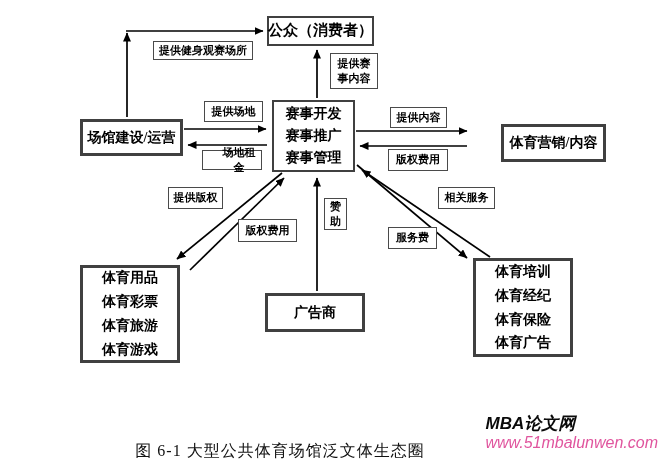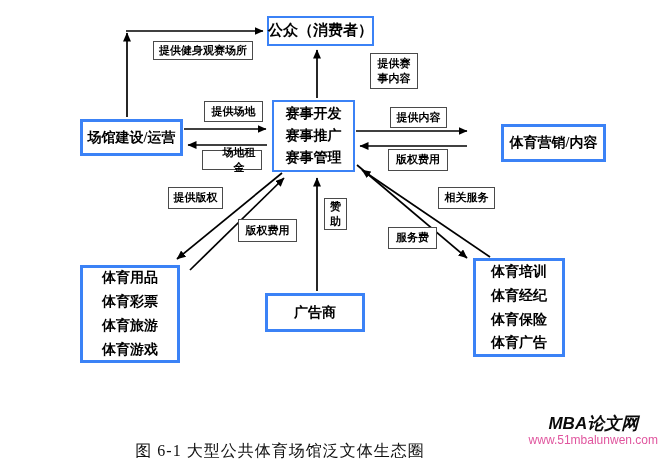--- a/index.html
+++ b/index.html
@@ -2,40 +2,40 @@
 <html><head>
 <meta charset="utf-8">
 <style>
   html,body{margin:0;padding:0;background:#fff;}
   .stage{
     position:relative;width:660px;height:461px;background:#ffffff;overflow:hidden;
     font-family:"Liberation Serif","DejaVu Serif",serif;color:#000;
   }
   .arrows{position:absolute;left:0;top:0;width:660px;height:461px;}
   .node{
-    position:absolute;background:#fff;border:2px solid #3b82f6;
+    position:absolute;background:#fff;border:2px solid #404040;
     display:flex;flex-direction:column;align-items:center;justify-content:center;
     font-weight:bold;text-align:center;box-sizing:border-box;line-height:1.55;
   }
   .node.thick{border-width:3px;}
   .node .ln{white-space:nowrap;}
   .elabel{
     position:absolute;background:#fff;border:1px solid #4a4a4a;
     display:flex;align-items:center;justify-content:center;
     font-size:11px;font-weight:bold;text-align:center;line-height:1.4;
     box-sizing:border-box;padding:1px 3px;
   }
   .caption{
     position:absolute;left:0;top:433px;width:560px;text-align:center;
     font-size:16px;color:#111;letter-spacing:1px;margin-top:8px;
   }
-  .watermark{position:absolute;right:2px;top:414px;text-align:center;line-height:1.15;
+  .watermark{position:absolute;right:2px;top:414px;text-align:left;line-height:1.15;
     font-family:"Liberation Sans","DejaVu Sans",sans-serif;}
   .wm-brand{font-size:17px;font-weight:bold;font-style:italic;color:#0a0a0a;}
-  .wm-url{font-size:12px;}
+  .wm-url{font-size:16px;font-style:italic;}
   .fs15{font-size:15px;}
   .fs14{font-size:14px;align-items:center;}
 </style>
 </head>
 <body>
 
 <div class="stage">
 
   <svg class="arrows" viewBox="0 0 660 461" xmlns="http://www.w3.org/2000/svg">
     <defs>
@@ -88,30 +88,30 @@
     <span class="ln">体育用品</span>
     <span class="ln">体育彩票</span>
     <span class="ln">体育旅游</span>
     <span class="ln">体育游戏</span>
   </div>
 
   <div class="node thick fs14" style="left:265px;top:293px;width:100px;height:39px;font-family:Liberation Serif, serif;">
     <span class="ln">广告商</span>
   </div>
 
-  <div class="node thick fs14" style="left:473px;top:258px;width:92px;height:99px;line-height:1.7;">
+  <div class="node thick fs14" style="left:473px;top:258px;width:100px;height:99px;line-height:1.7;">
     <span class="ln">体育培训</span>
     <span class="ln">体育经纪</span>
     <span class="ln">体育保险</span>
     <span class="ln">体育广告</span>
   </div>
 
   <div class="elabel" style="left:153px;top:41px;width:100px;height:19px;">提供健身观赛场所</div>
 
-  <div class="elabel" style="left:330px;top:53px;width:48px;height:36px;margin-left:40px;">提供赛事内容</div>
+  <div class="elabel" style="left:330px;top:53px;width:48px;height:36px;">提供赛事内容</div>
 
   <div class="elabel" style="left:204px;top:101px;width:59px;height:21px;">提供场地</div>
 
   <div class="elabel" style="left:202px;top:150px;width:60px;height:20px;padding-left:17px;">场地租金</div>
 
   <div class="elabel" style="left:390px;top:107px;width:57px;height:21px;">提供内容</div>
 
   <div class="elabel" style="left:388px;top:149px;width:60px;height:22px;">版权费用</div>
 
   <div class="elabel" style="left:168px;top:187px;width:55px;height:22px;">提供版权</div>

